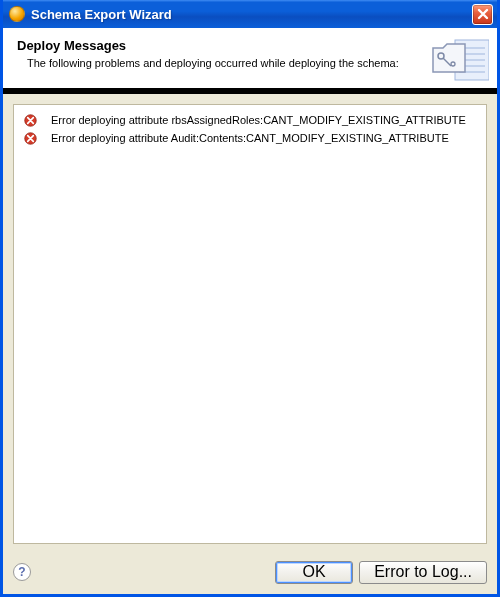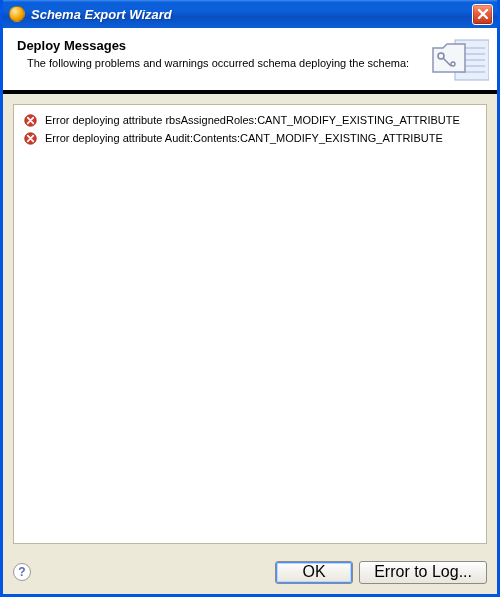--- a/index.html
+++ b/index.html
@@ -25,21 +25,20 @@
   }
   .titlebar {
     height: 28px;
     background: linear-gradient(to bottom, #3f8cf3 0%, #0b5fd9 8%, #0b5fd9 40%, #0a4ec0 60%, #0b5fd9 100%);
     display: flex;
     align-items: center;
     padding: 0 4px 0 6px;
     color: #fff;
     font-weight: bold;
     font-size: 13px;
-    font-style: italic;
   }
   .titlebar .app-icon {
     width: 16px;
     height: 16px;
     border-radius: 50%;
     background: radial-gradient(circle at 35% 30%, #ffe9a0 0%, #f6a500 55%, #c96f00 100%);
     margin-right: 6px;
     flex: 0 0 auto;
     border: 1px solid rgba(0,0,0,.2);
   }
@@ -53,21 +52,21 @@
     display: flex;
     align-items: center;
     justify-content: center;
     cursor: pointer;
     box-shadow: 0 0 0 1px rgba(0,0,0,.2) inset;
   }
   .close-btn svg { width: 12px; height: 12px; }
   .header-pane {
     background: #ffffff;
     padding: 10px 14px 10px 14px;
-    border-bottom: 4px solid #000000;
+    border-bottom: 6px solid #000000;
     position: relative;
     min-height: 66px;
   }
   .header-pane h1 {
     margin: 0 0 4px 0;
     font-size: 13px;
     font-weight: bold;
     color: #000;
   }
   .header-pane p {
@@ -92,21 +91,21 @@
   .messages-box {
     flex: 1;
     background: #ffffff;
     border: 1px solid #beb89f;
     padding: 8px 10px;
     overflow: auto;
   }
   .msg-row {
     display: flex;
     align-items: flex-start;
-    gap: 8px;
+    gap: 14px;
     margin-bottom: 3px;
     line-height: 15px;
   }
   .err-ico {
     width: 13px;
     height: 13px;
     flex: 0 0 auto;
     margin-top: 1px;
   }
   .msg-text { flex: 1; }
@@ -157,21 +156,21 @@
     <span class="title-text">Schema Export Wizard</span>
     <div class="close-btn">
       <svg viewBox="0 0 12 12">
         <path d="M2 2 L10 10 M10 2 L2 10" stroke="#fff" stroke-width="2.4" stroke-linecap="round"></path>
       </svg>
     </div>
   </div>
 
   <div class="header-pane">
     <h1>Deploy Messages</h1>
-    <p>The following problems and warnings occurred schema deploying the schema:</p>
+    <p>The following problems and deploying occurred while deploying the schema:</p>
     <svg class="header-icon" viewBox="0 0 58 50">
       <rect x="24" y="6" width="34" height="40" fill="#e8effb" stroke="#9fb6dd"></rect>
       <line x1="28" y1="14" x2="54" y2="14" stroke="#9fb6dd"></line>
       <line x1="28" y1="20" x2="54" y2="20" stroke="#9fb6dd"></line>
       <line x1="28" y1="26" x2="54" y2="26" stroke="#9fb6dd"></line>
       <line x1="28" y1="32" x2="54" y2="32" stroke="#9fb6dd"></line>
       <line x1="28" y1="38" x2="54" y2="38" stroke="#9fb6dd"></line>
       <path d="M2 14 L12 14 L16 10 L34 10 L34 38 L2 38 Z" fill="#f4f6fa" stroke="#8a97b5" stroke-width="1.5"></path>
       <circle cx="10" cy="22" r="3" fill="none" stroke="#7d89a6" stroke-width="1.5"></circle>
       <line x1="12" y1="24" x2="20" y2="32" stroke="#7d89a6" stroke-width="1.5"></line>

